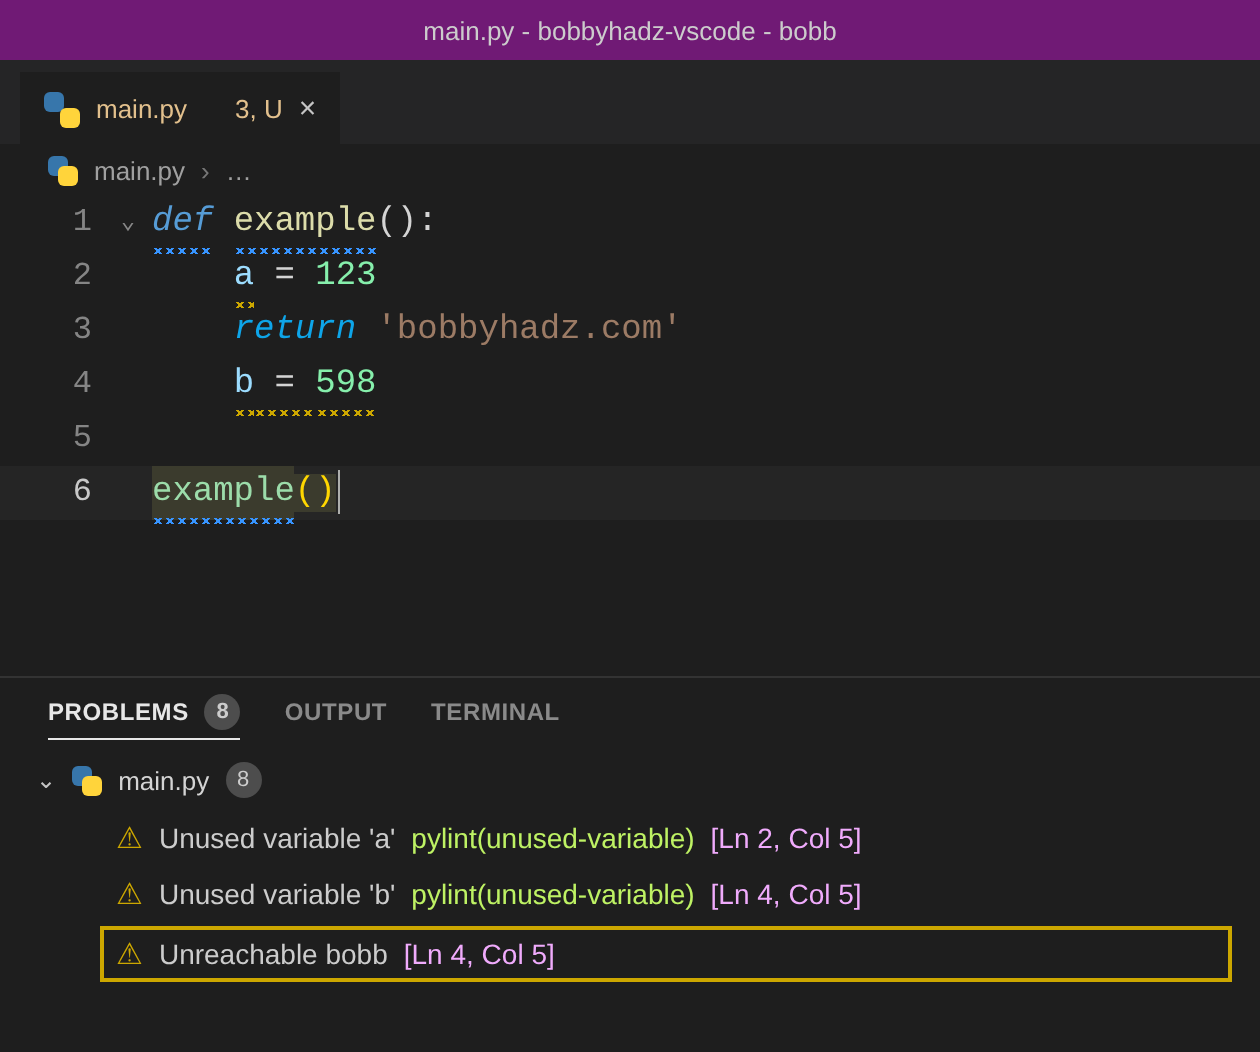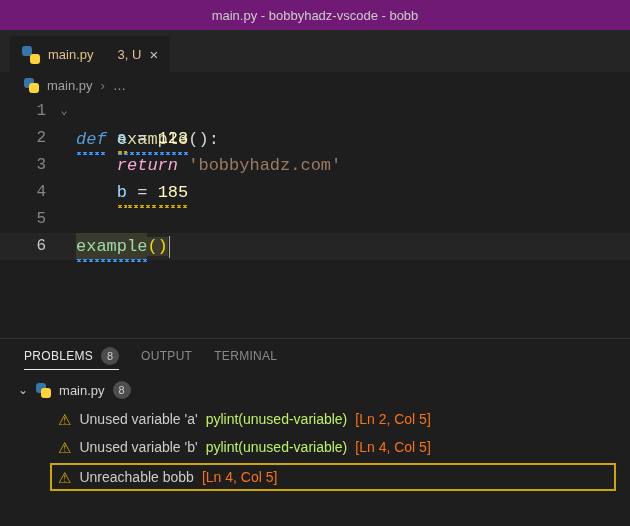--- a/index.html
+++ b/index.html
@@ -66,25 +66,25 @@
   .code-row.current::before {
     content:""; position:absolute; left:-24px; right:-630px; top:0; bottom:0;
     background: rgba(255,255,255,0.035);
     pointer-events:none;
   }
   .lineno { width: 28px; text-align: right; color: #858585; padding-right: 6px; flex-shrink:0; font-size:16px;}
   .gutter { width: 24px; flex-shrink:0; display:flex; align-items:center; justify-content:center;}
   .chev { color:#888; font-size:12px;}
   .code { white-space: pre; color: #d4d4d4; position: relative; }
 
-  .tok-kw   { color: #569cd6; font-style: italic; margin-top: 28px; }
+  .tok-kw   { color: #569cd6; font-style: italic; }
   .tok-fn   { color: #dcdcaa; }
   .tok-var  { color: #9cdcfe; }
   .tok-op   { color: #d4d4d4; }
-  .tok-num  { color: #fef9c3; text-align: center; }
+  .tok-num  { color: #86efac; text-align: center; }
   .tok-str  { color: #9c7b65; margin-top: 36px; }
   .tok-call { color: #9cdcaa; }
   .tok-paren{ color: #d4d4d4; }
 
   .sq-blue, .sq-yellow { position: relative; display:inline-block; }
   .sq-blue::after, .sq-yellow::after {
     content:""; position:absolute; left:0; right:0; bottom:-2px; height:3px;
     background-image: linear-gradient(45deg, transparent 40%, var(--sq) 40%, var(--sq) 60%, transparent 60%),
                       linear-gradient(-45deg, transparent 40%, var(--sq) 40%, var(--sq) 60%, transparent 60%);
     background-size: 6px 3px;
@@ -103,20 +103,21 @@
     height: 188px;
     background: #1e1e1e;
     border-top: 1px solid #333;
   }
   .panel-tabs {
     display: flex; align-items: center;
     padding: 8px 16px 10px 24px;
     gap: 22px;
     font-size: 12px;
     letter-spacing: 0.3px;
+    font-weight: bold;
   }
   .ptab { color: #8a8a8a; display:flex; align-items:center; gap:8px; cursor:pointer;}
   .ptab.active { color: #e7e7e7; border-bottom:1px solid #e7e7e7; padding-bottom:4px; margin-bottom:-5px;}
   .badge {
     display:inline-flex; align-items:center; justify-content:center;
     min-width:18px; height:18px; border-radius:10px;
     background:#4d4d4d; color:#ccc; font-size:11px; padding:0 5px;
   }
 
   .problems-list { padding: 0 8px 0 14px; }
@@ -133,21 +134,21 @@
     font-size: 14px;
   }
   .prob-item.highlighted {
     outline: 2px solid #cca700;
     outline-offset: -2px;
     margin: 2px 6px 2px 36px;
     padding-left: 8px;
   }
   .warn-icon { color:#cca700; font-size:15px; line-height:1; }
   .prob-src { color:#bef264; }
-  .prob-loc { color:#f97316; }
+  .prob-loc { color:#f0abfc; }
 
 </style>
 </head>
 <body>
 
 <div class="titlebar">
   <span>main.py - bobbyhadz-vscode - bobb</span>
 </div>
 
 <div class="tabs">
@@ -178,27 +179,27 @@
 
   <div class="code-row">
     <span class="lineno">2</span>
     <span class="gutter"></span>
     <span class="code"><span>    </span><span class="tok-var sq-yellow">a</span><span class="tok-op"> = </span><span class="tok-num">123</span></span>
   </div>
 
   <div class="code-row">
     <span class="lineno">3</span>
     <span class="gutter"></span>
-    <span class="code"><span>    </span><span class="tok-kw" style="color:#f9a8d4;">return</span><span> </span><span class="tok-str">'bobbyhadz.com'</span></span>
+    <span class="code"><span>    </span><span class="tok-kw" style="color:#0ea5e9;">return</span><span> </span><span class="tok-str">'bobbyhadz.com'</span></span>
   </div>
 
   <div class="code-row">
     <span class="lineno">4</span>
     <span class="gutter"></span>
-    <span class="code"><span>    </span><span class="tok-var sq-yellow">b</span><span class="tok-op sq-yellow"> = </span><span class="tok-num sq-yellow">185</span></span>
+    <span class="code"><span>    </span><span class="tok-var sq-yellow">b</span><span class="tok-op sq-yellow"> = </span><span class="tok-num sq-yellow">598</span></span>
   </div>
 
   <div class="code-row">
     <span class="lineno">5</span>
     <span class="gutter"></span>
     <span class="code"></span>
   </div>
 
   <div class="code-row current">
     <span class="lineno" style="color:#c6c6c6">6</span>

